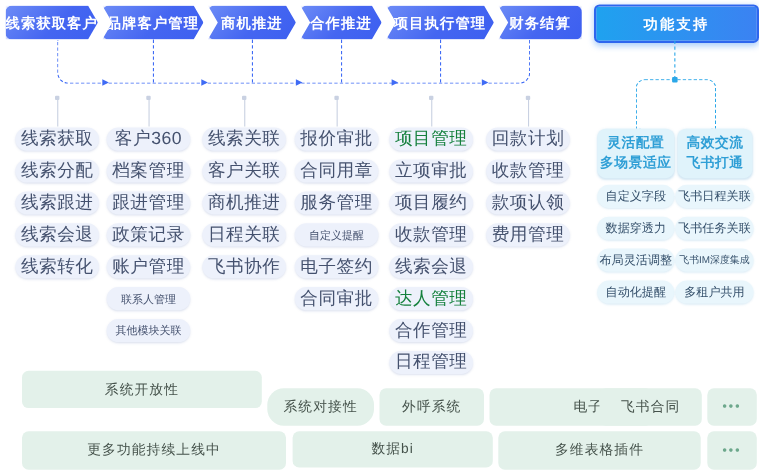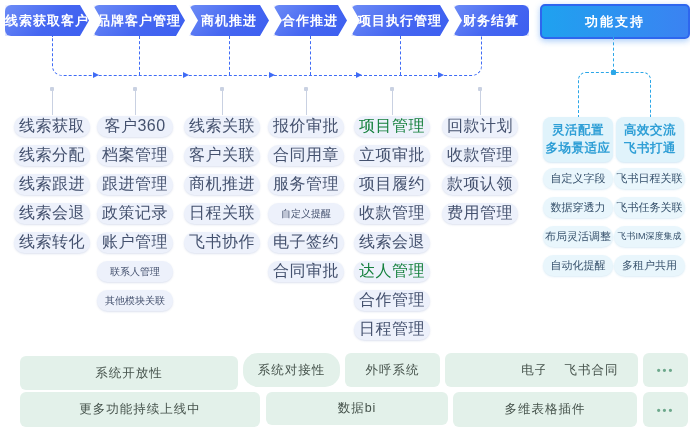--- a/index.html
+++ b/index.html
@@ -188,21 +188,21 @@
     <div class="chip-r">布局灵活调整</div>
     <div class="chip-r">自动化提醒</div>
   </div>
   <div class="col-sup" style="left:614px;width:71px;">
     <div class="chip-r">飞书日程关联</div>
     <div class="chip-r">飞书任务关联</div>
     <div class="chip-r tiny">飞书IM深度集成</div>
     <div class="chip-r">多租户共用</div>
   </div>
 
-  <div class="bbox" style="left:20px;top:356px;width:218px;">系统开放性</div>
+  <div class="bbox" style="left:20px;top:337px;width:218px;">系统开放性</div>
   <div class="bbox" style="left:243px;top:353px;width:97px;border-radius:15px;">系统对接性</div>
   <div class="bbox" style="left:345px;top:353px;width:95px;">外呼系统</div>
   <div class="bbox" style="left:445px;top:353px;width:103px;padding-left:45px;">电子签</div>
   <div class="bbox" style="left:545px;top:353px;width:93px;">飞书合同</div>
   <div class="bbox dots" style="left:643px;top:353px;width:45px;">•••</div>
 
   <div class="bbox" style="left:20px;top:392px;width:240px;height:35px;">更多功能持续上线中</div>
   <div class="bbox" style="left:266px;top:392px;width:182px;height:33px;">数据bi</div>
   <div class="bbox" style="left:453px;top:392px;width:184px;height:35px;">多维表格插件</div>
   <div class="bbox dots" style="left:643px;top:392px;width:45px;height:35px;">•••</div>

